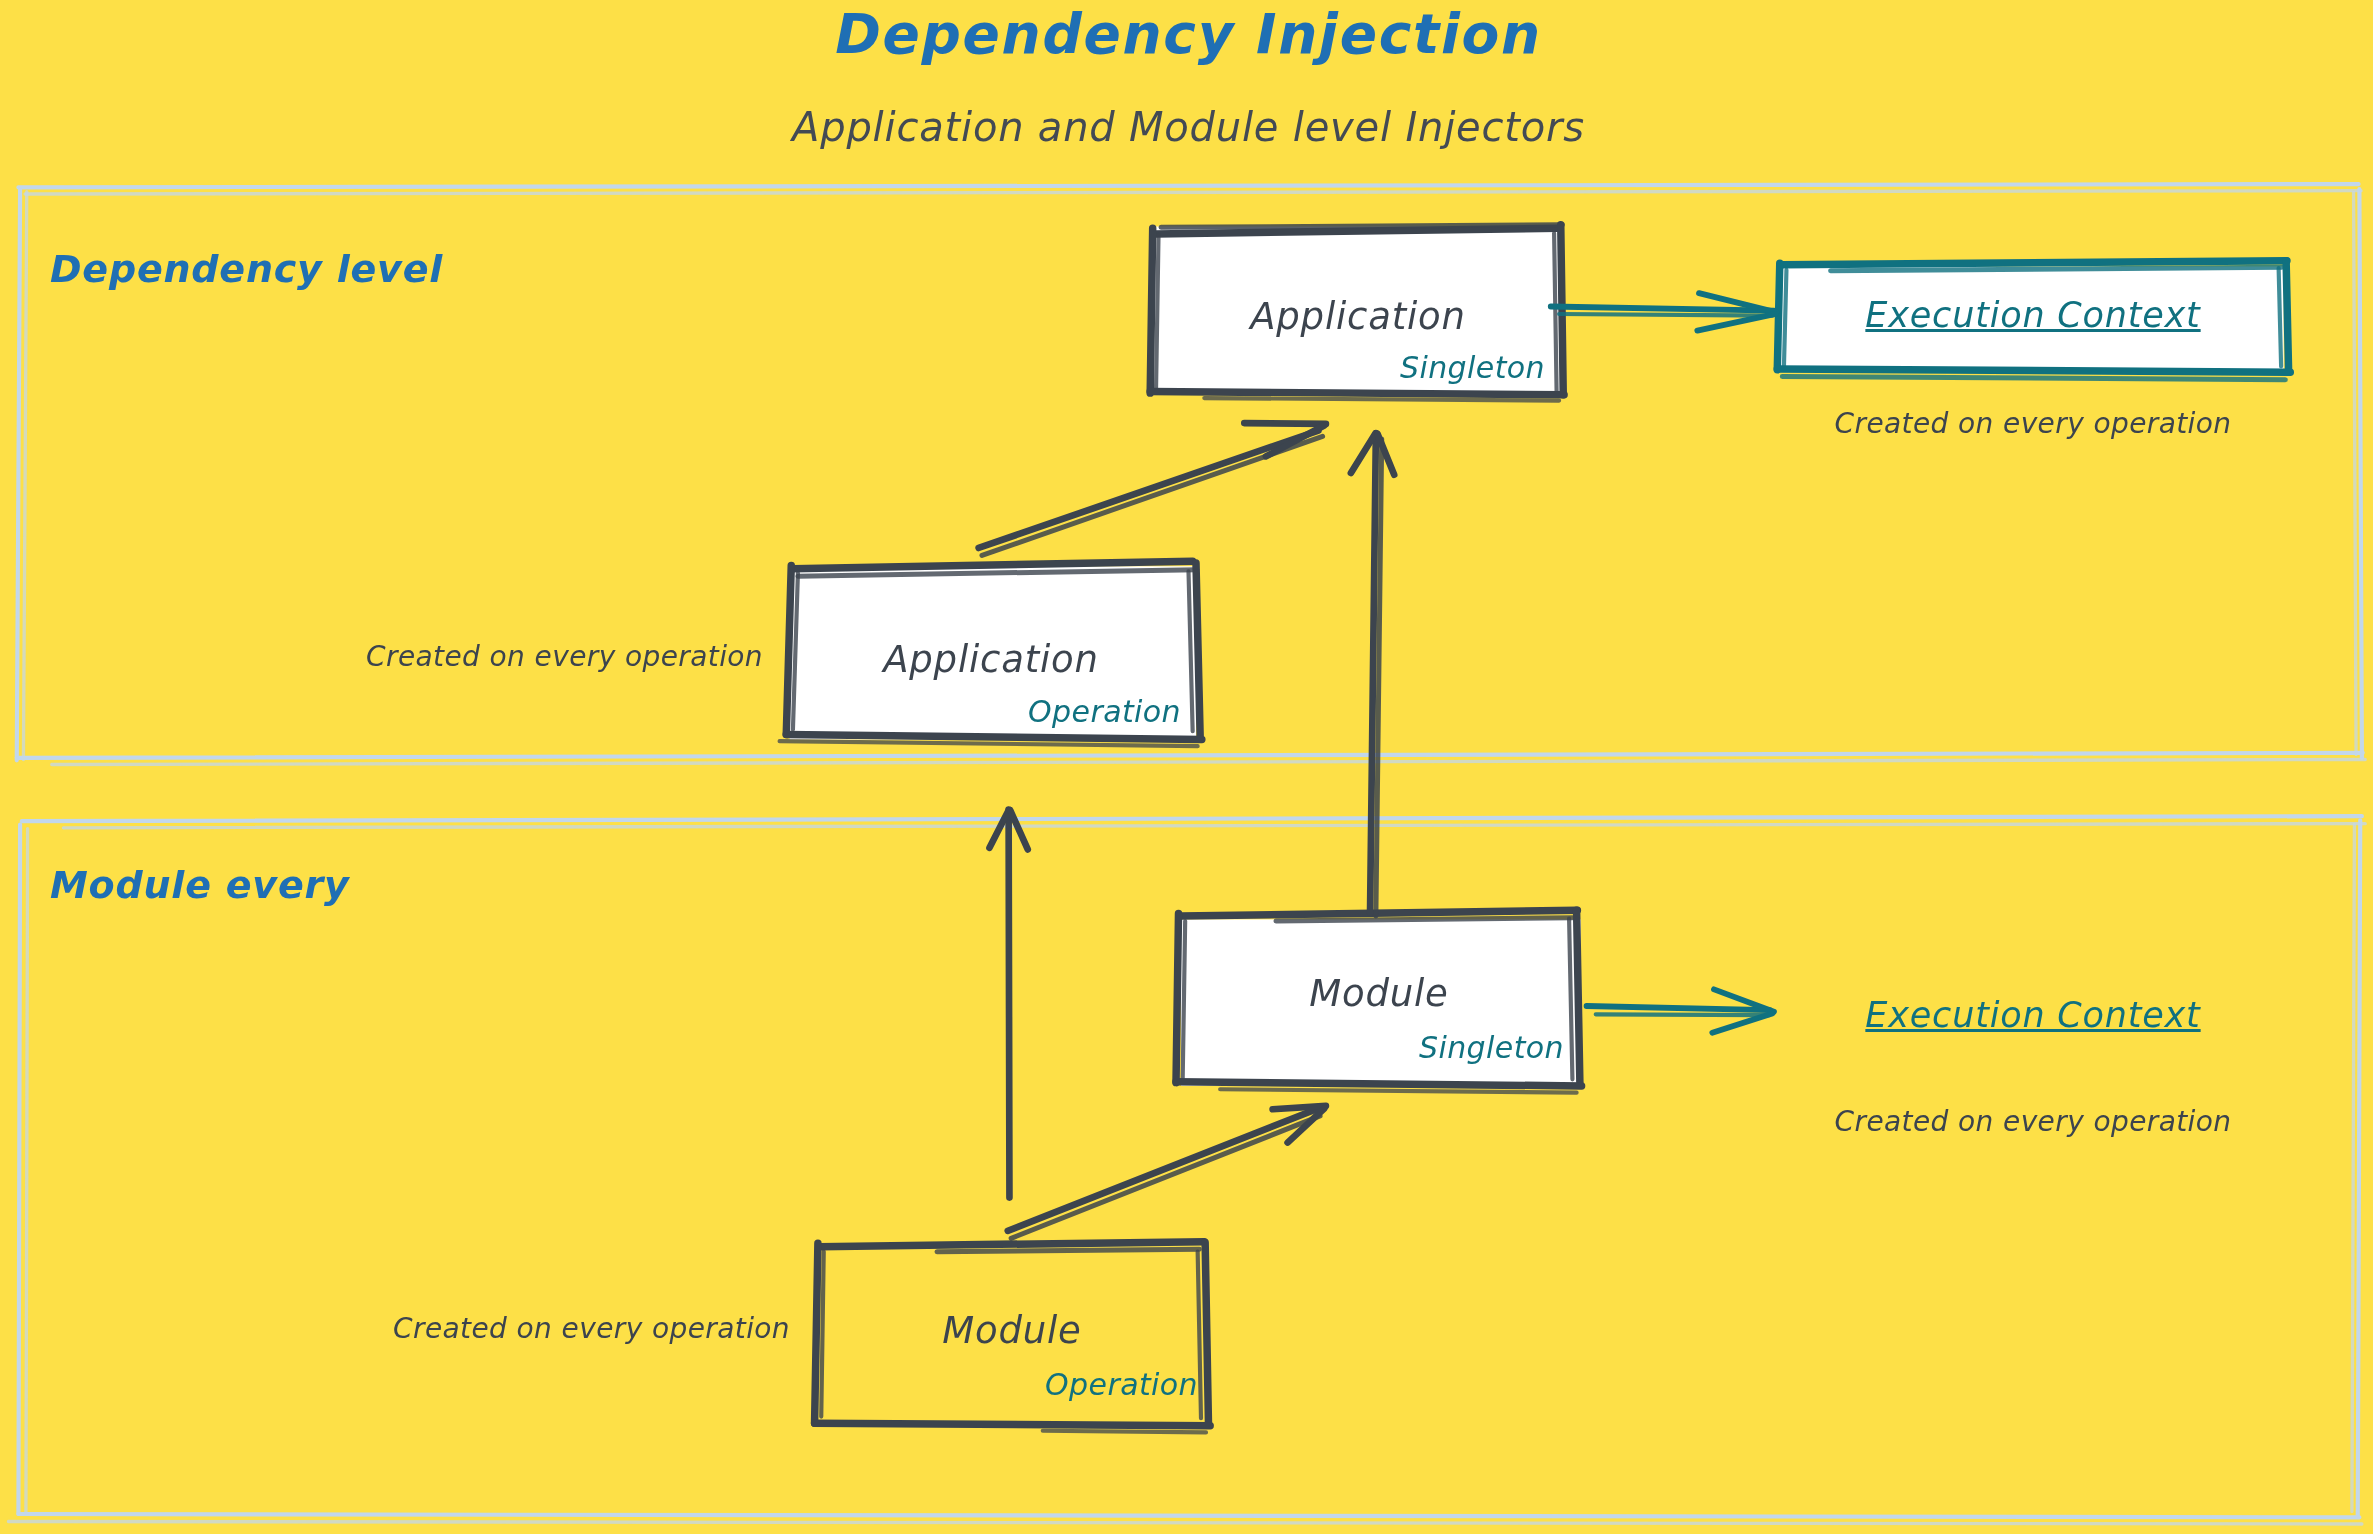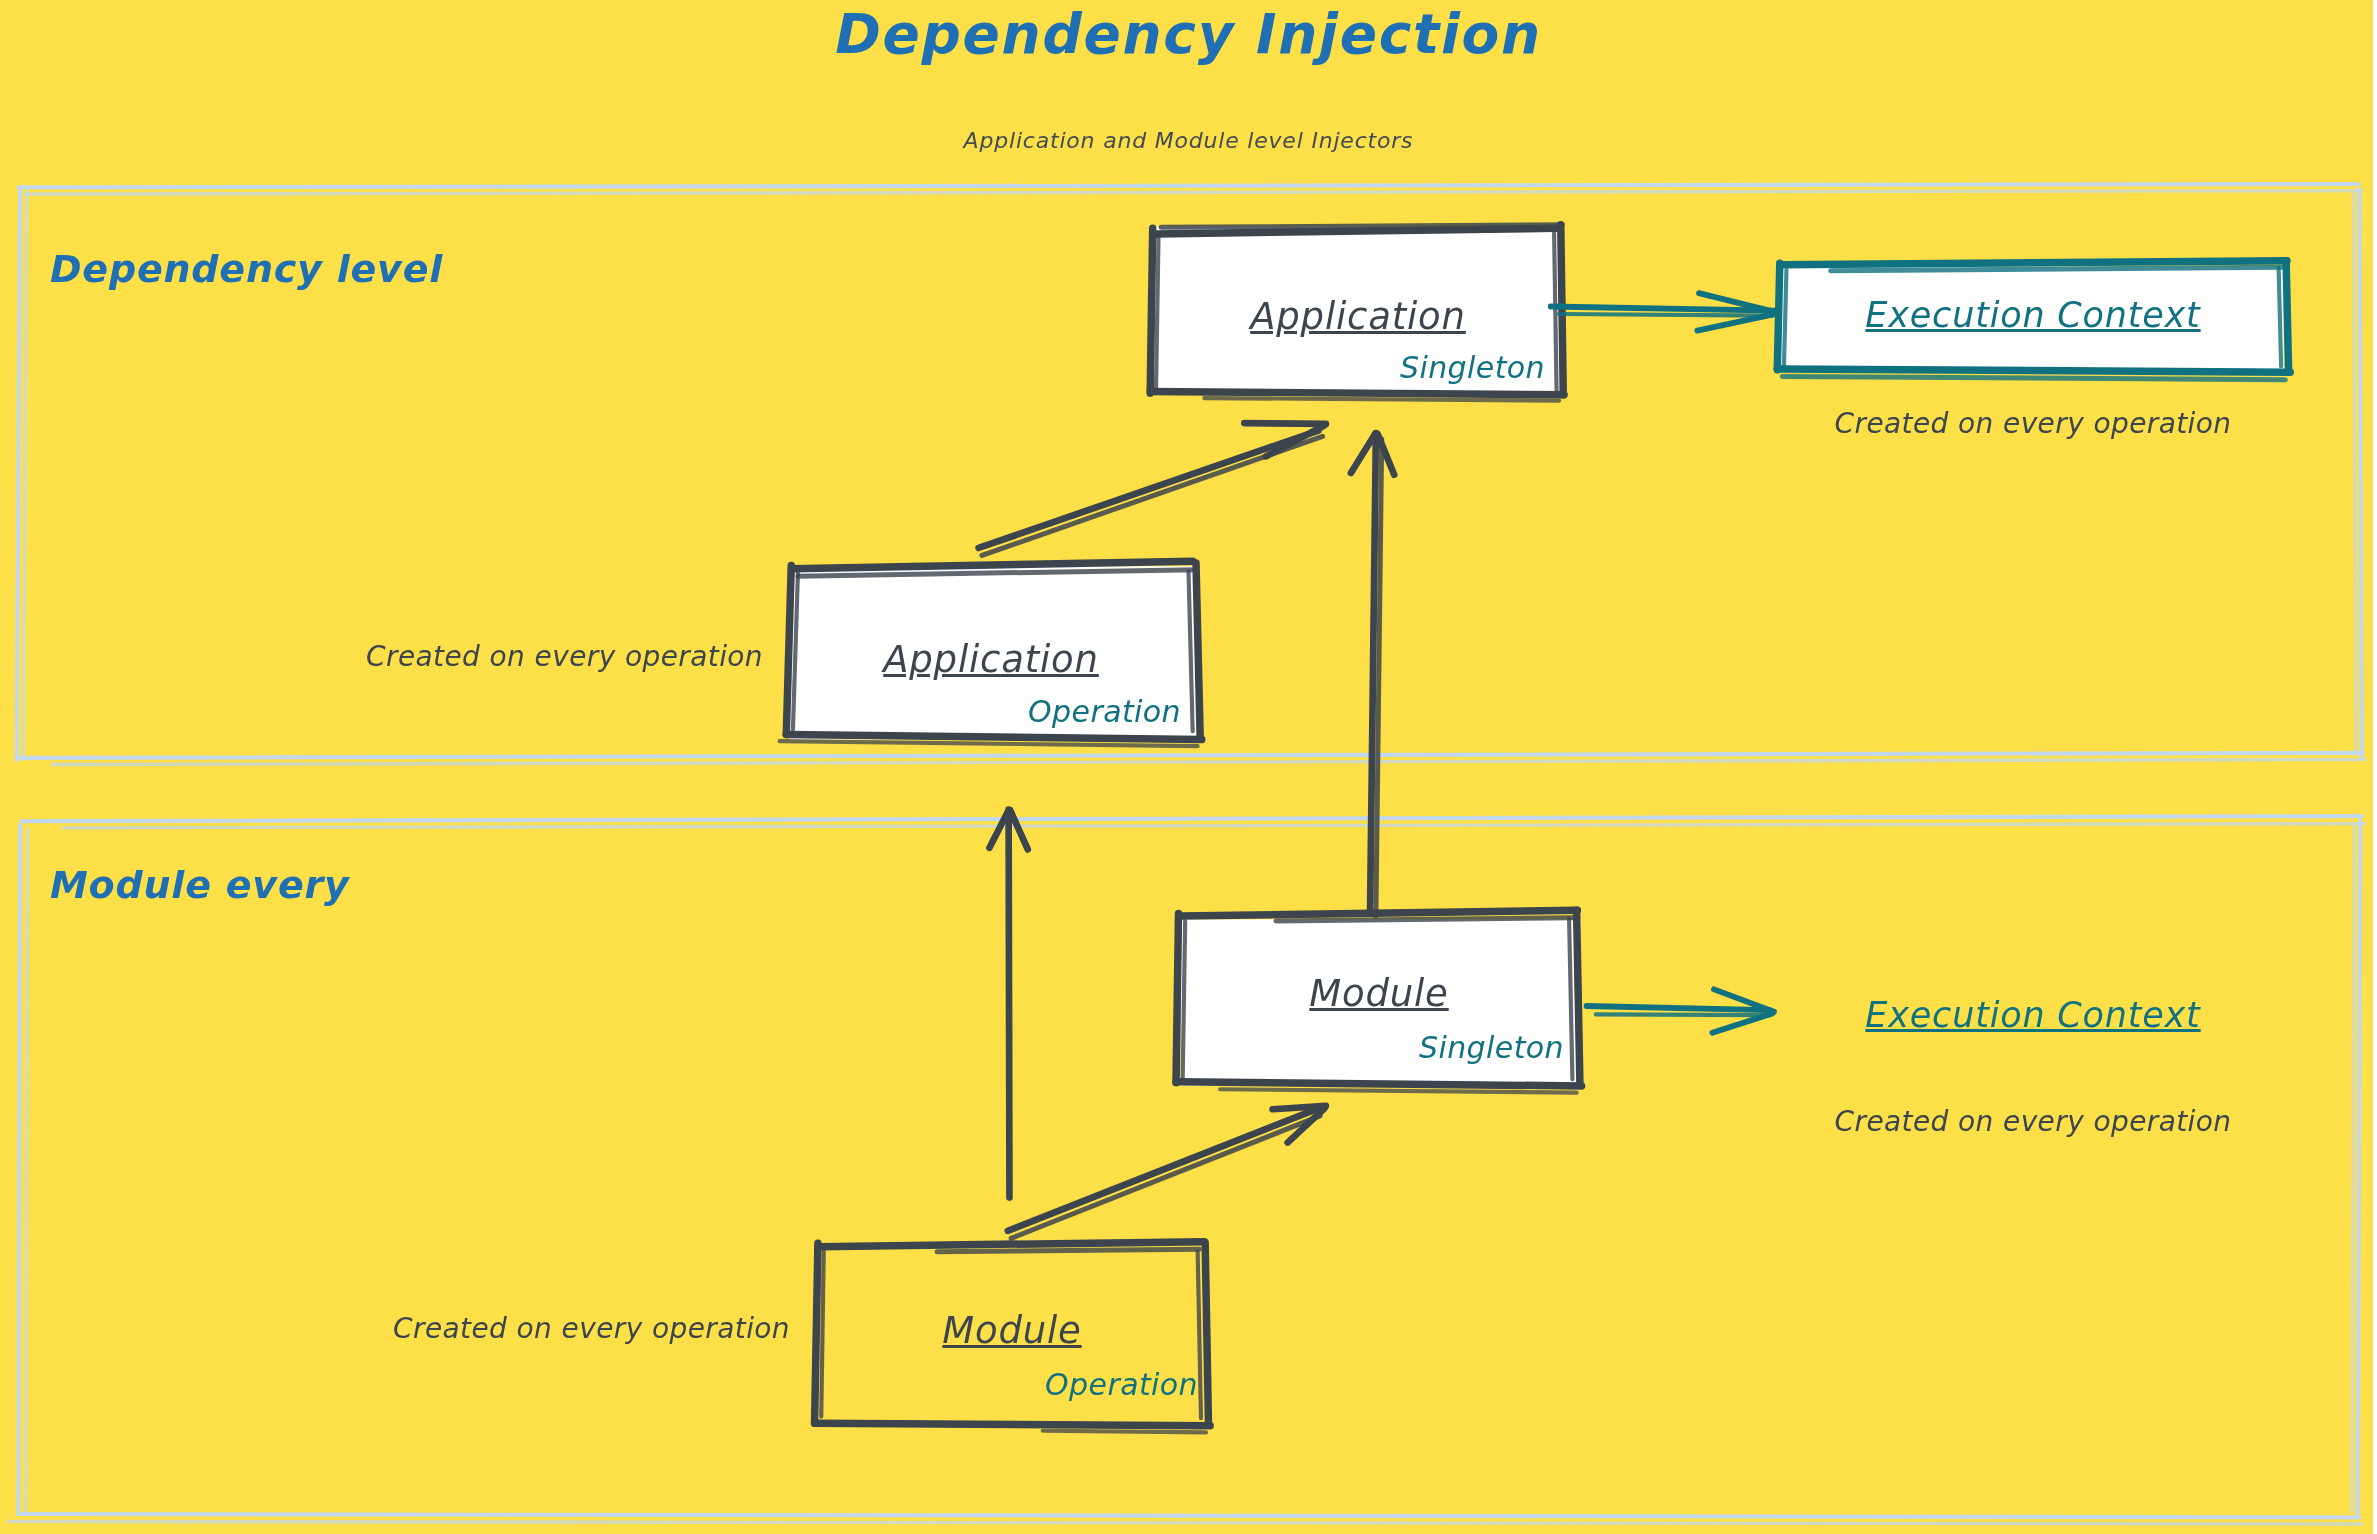--- a/index.html
+++ b/index.html
@@ -38,38 +38,36 @@
     font-weight: 600;
     font-style: italic;
     letter-spacing: 1.7px;
   }
   #subtitle {
     left: 0; right: 0;
     top: 107px;
     width: 2377px;
     text-align: center;
     color: #434a54;
-    font-size: 22px;
-    font-style: italic;
-    letter-spacing: 0.8px;
-    margin-top: 23px;
+    font-size: 40px;
+    font-style: italic;
+    letter-spacing: 0.8px;
   }
   .level-label {
     color: #1f6fb4;
     font-size: 38px;
     font-style: italic;
     font-weight: 600;
     letter-spacing: 0.8px;
   }
   .node-title {
     color: #3c444e;
     font-size: 37px;
     font-style: italic;
     letter-spacing: 0.8px;
-    text-decoration: underline;
   }
   .node-scope {
     color: #107180;
     font-size: 30px;
     font-style: italic;
     letter-spacing: 0.4px;
   }
   .ec-title {
     color: #107180;
     font-size: 35px;

